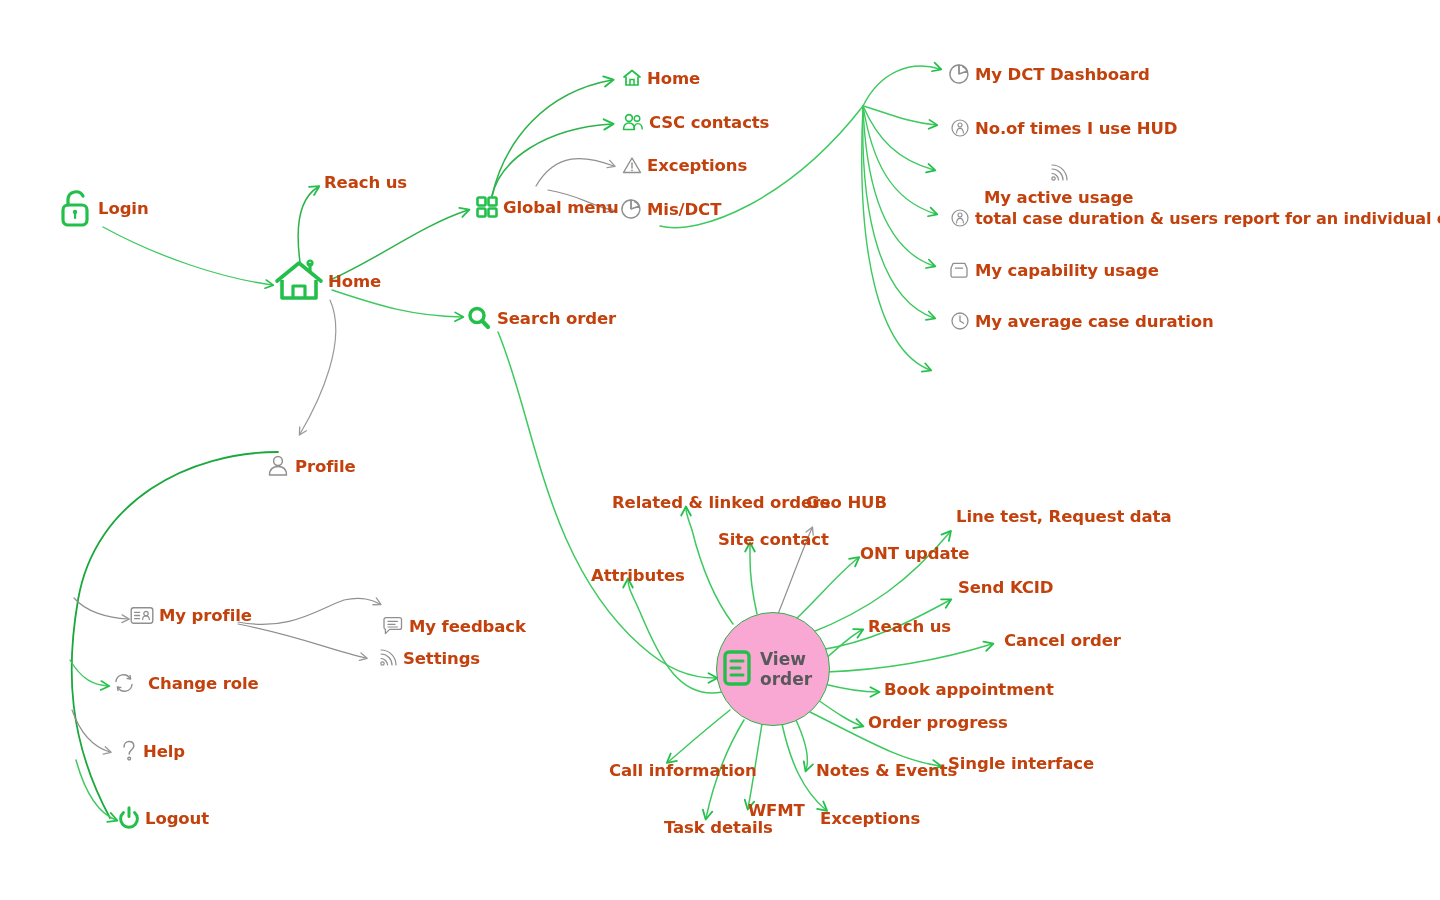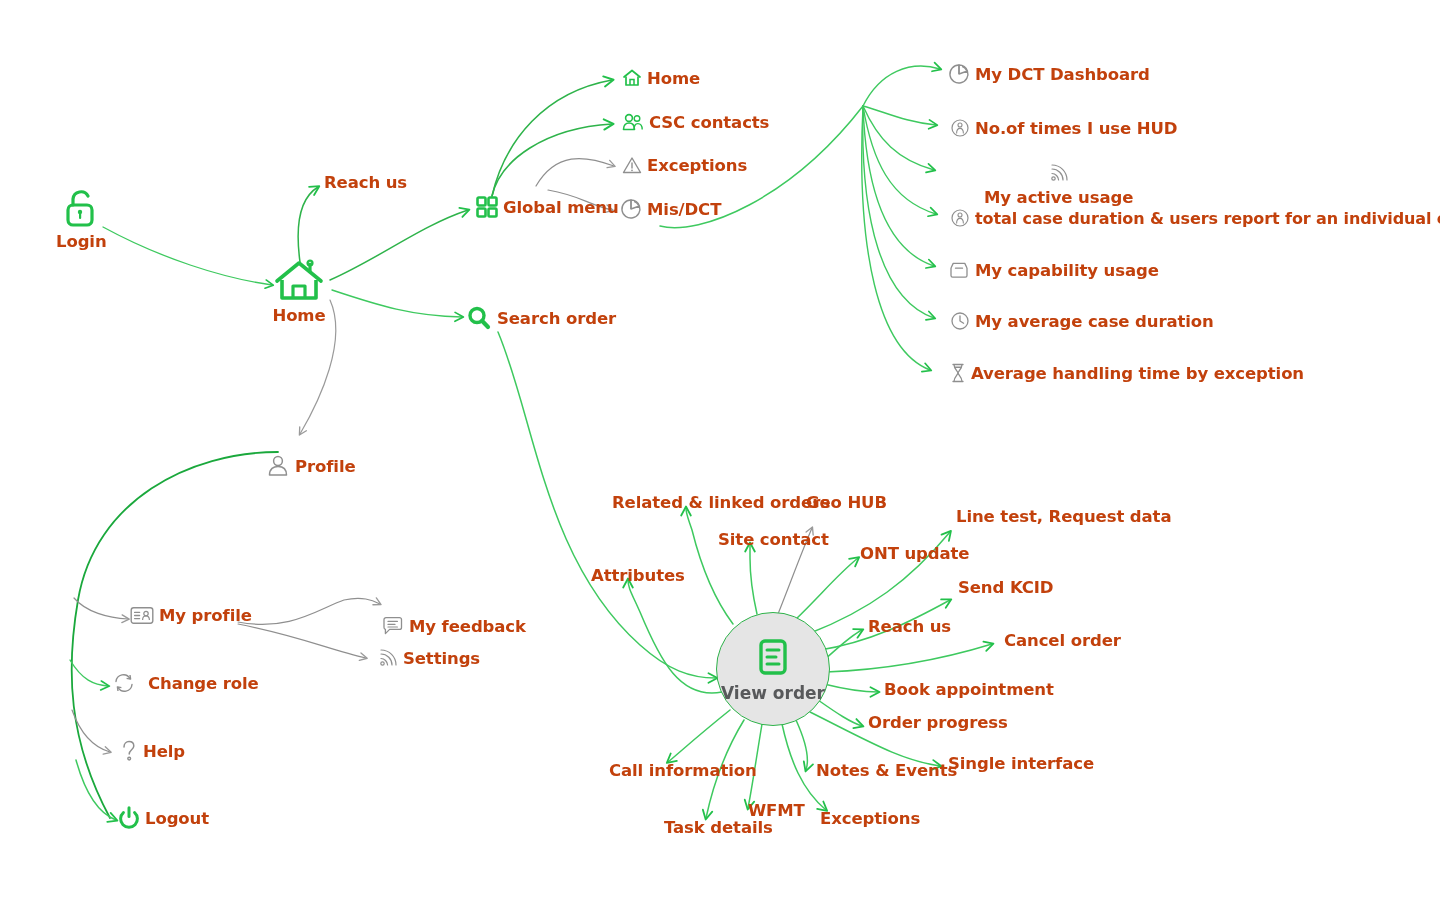--- a/index.html
+++ b/index.html
@@ -34,34 +34,34 @@
     font-size: 16.5px;
     font-weight: 600;
     color: #c2410c;
     letter-spacing: -0.1px;
   }
   .node .label.sm { font-size: 16px; }
   .ico { display: inline-block; line-height: 0; flex: 0 0 auto; }
 
   
   .node.stack {
-    flex-direction: column;
+    flex-direction: row;
     gap: 2px;
     align-items: center;
   }
 
   
   .hub {
     position: absolute;
     width: 112px; height: 112px;
     border-radius: 50%;
     border: 1.6px solid #2eb34a;
-    background: #e5e5e5;
+    background: #f9a8d4;
     display: flex;
-    flex-direction: column;
+    flex-direction: row;
     align-items: center;
     justify-content: center;
     gap: 3px;
   }
   .hub .label {
     font-family: "DejaVu Sans", sans-serif;
     font-size: 17px;
     font-weight: 600;
     color: #58595b;
   }
@@ -328,32 +328,20 @@
   <div class="node" style="left:950px; top:311px;">
     <span class="ico">
       <svg width="20" height="20" viewBox="0 0 20 20">
         <circle cx="10" cy="10" r="8" fill="none" stroke="#8f8f8f" stroke-width="1.3"></circle>
         <path d="M10,5 L10,10 L13.6,12.2" fill="none" stroke="#8f8f8f" stroke-width="1.3" stroke-linecap="round" stroke-linejoin="round"></path>
       </svg>
     </span>
     <span class="label">My average case duration</span>
   </div>
 
-  <div class="node" style="left:950px; top:362px;">
-    <span class="ico">
-      <svg width="16" height="22" viewBox="0 0 16 22">
-        <path d="M3,2.5 L13,2.5" stroke="#8f8f8f" stroke-width="1.3" stroke-linecap="round"></path>
-        <path d="M3,19.5 L13,19.5" stroke="#8f8f8f" stroke-width="1.3" stroke-linecap="round"></path>
-        <path d="M4,2.5 C4,7 8,9.5 8,11 C8,12.5 4,15 4,19.5" fill="none" stroke="#8f8f8f" stroke-width="1.3"></path>
-        <path d="M12,2.5 C12,7 8,9.5 8,11 C8,12.5 12,15 12,19.5" fill="none" stroke="#8f8f8f" stroke-width="1.3"></path>
-        <path d="M5.4,5.2 L10.6,5.2" stroke="#8f8f8f" stroke-width="1.6" stroke-linecap="round"></path>
-      </svg>
-    </span>
-    <span class="label">Average handling time by exception</span>
-  </div>
 
   <div class="node" style="left:130px; top:606px;">
     <span class="ico">
       <svg width="24" height="19" viewBox="0 0 24 19">
         <rect x="1.2" y="1.8" width="21.6" height="15.4" rx="2.4" fill="none" stroke="#8f8f8f" stroke-width="1.4"></rect>
         <circle cx="16" cy="7.6" r="2.2" fill="none" stroke="#8f8f8f" stroke-width="1.2"></circle>
         <path d="M12.6,14 C12.6,10.8 14.2,9.8 16,9.8 C17.8,9.8 19.4,10.8 19.4,14" fill="none" stroke="#8f8f8f" stroke-width="1.2"></path>
         <path d="M4.6,6.4 L9.6,6.4 M4.6,9.5 L9.6,9.5 M4.6,12.6 L9.6,12.6" stroke="#8f8f8f" stroke-width="1.3" stroke-linecap="round"></path>
       </svg>
     </span>

